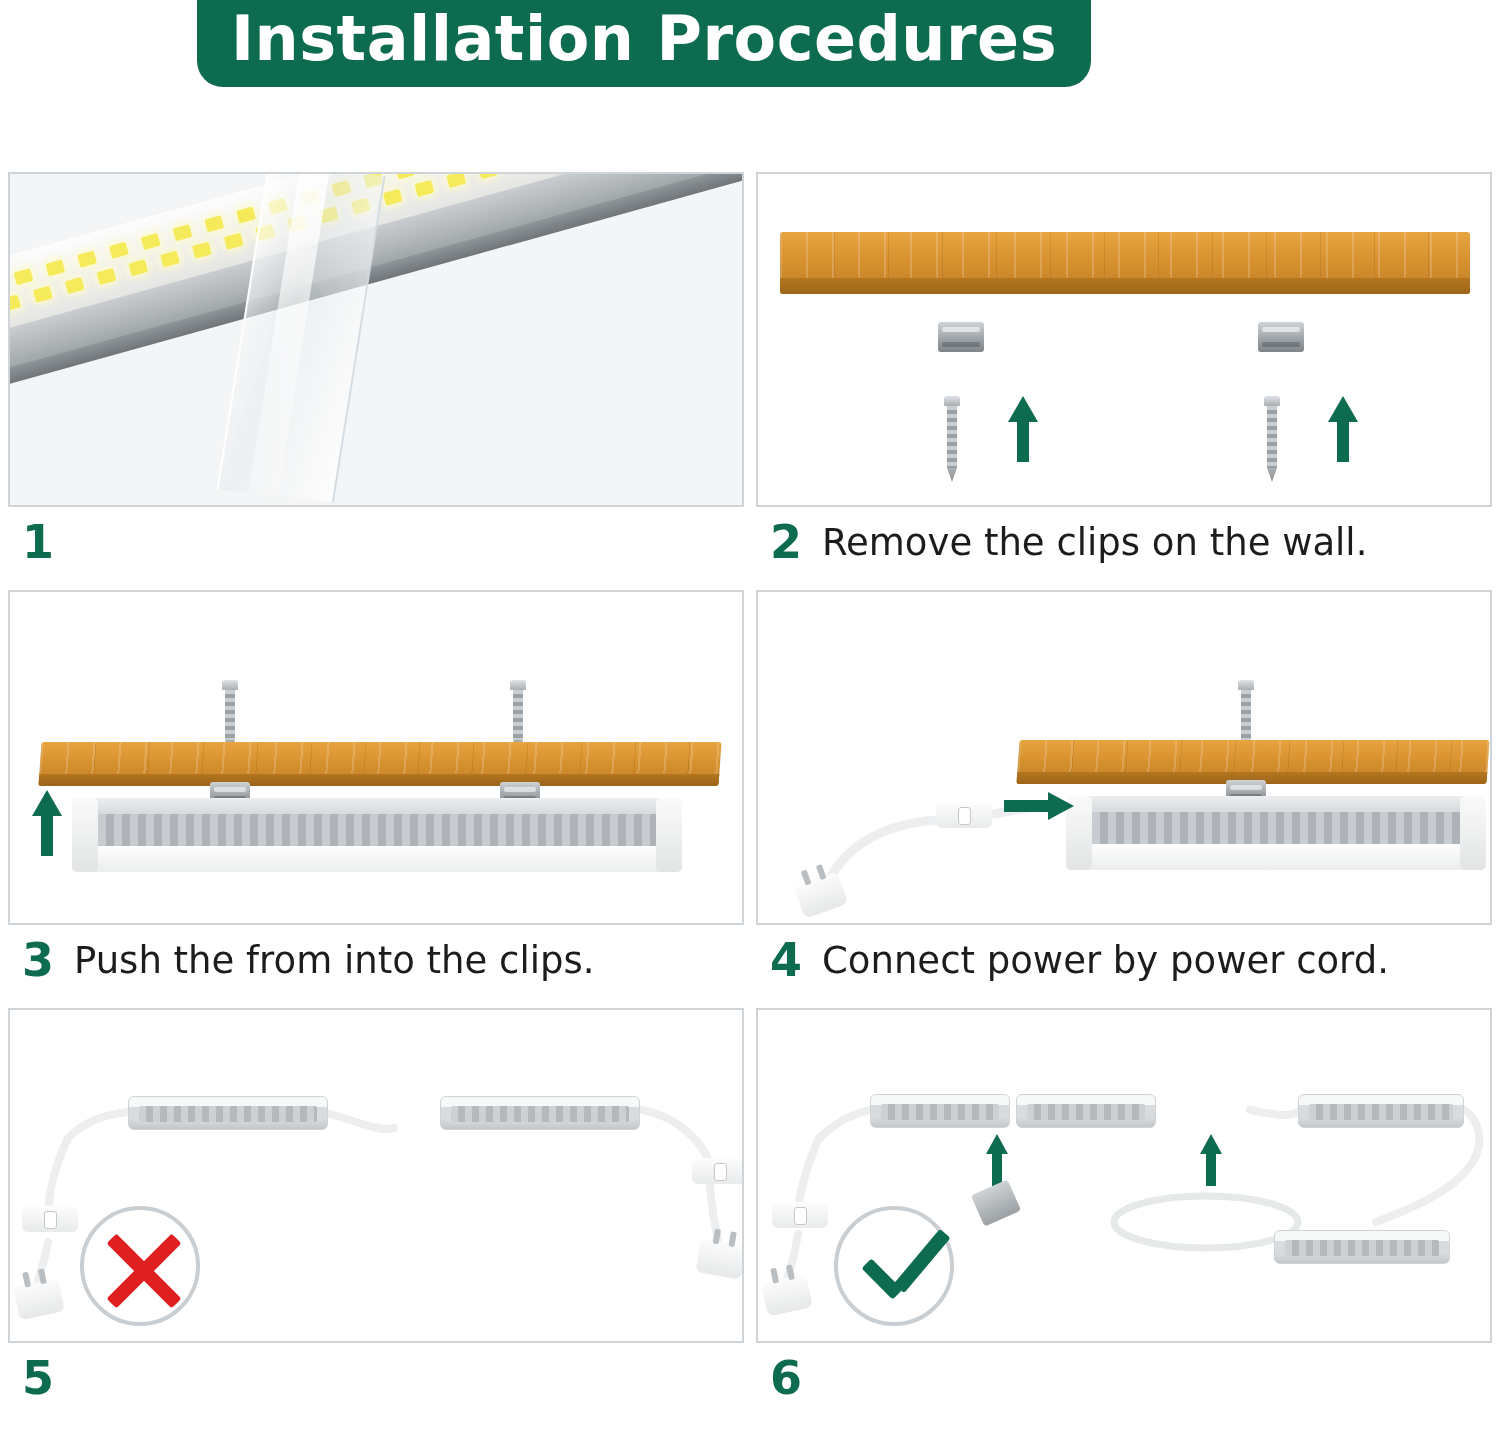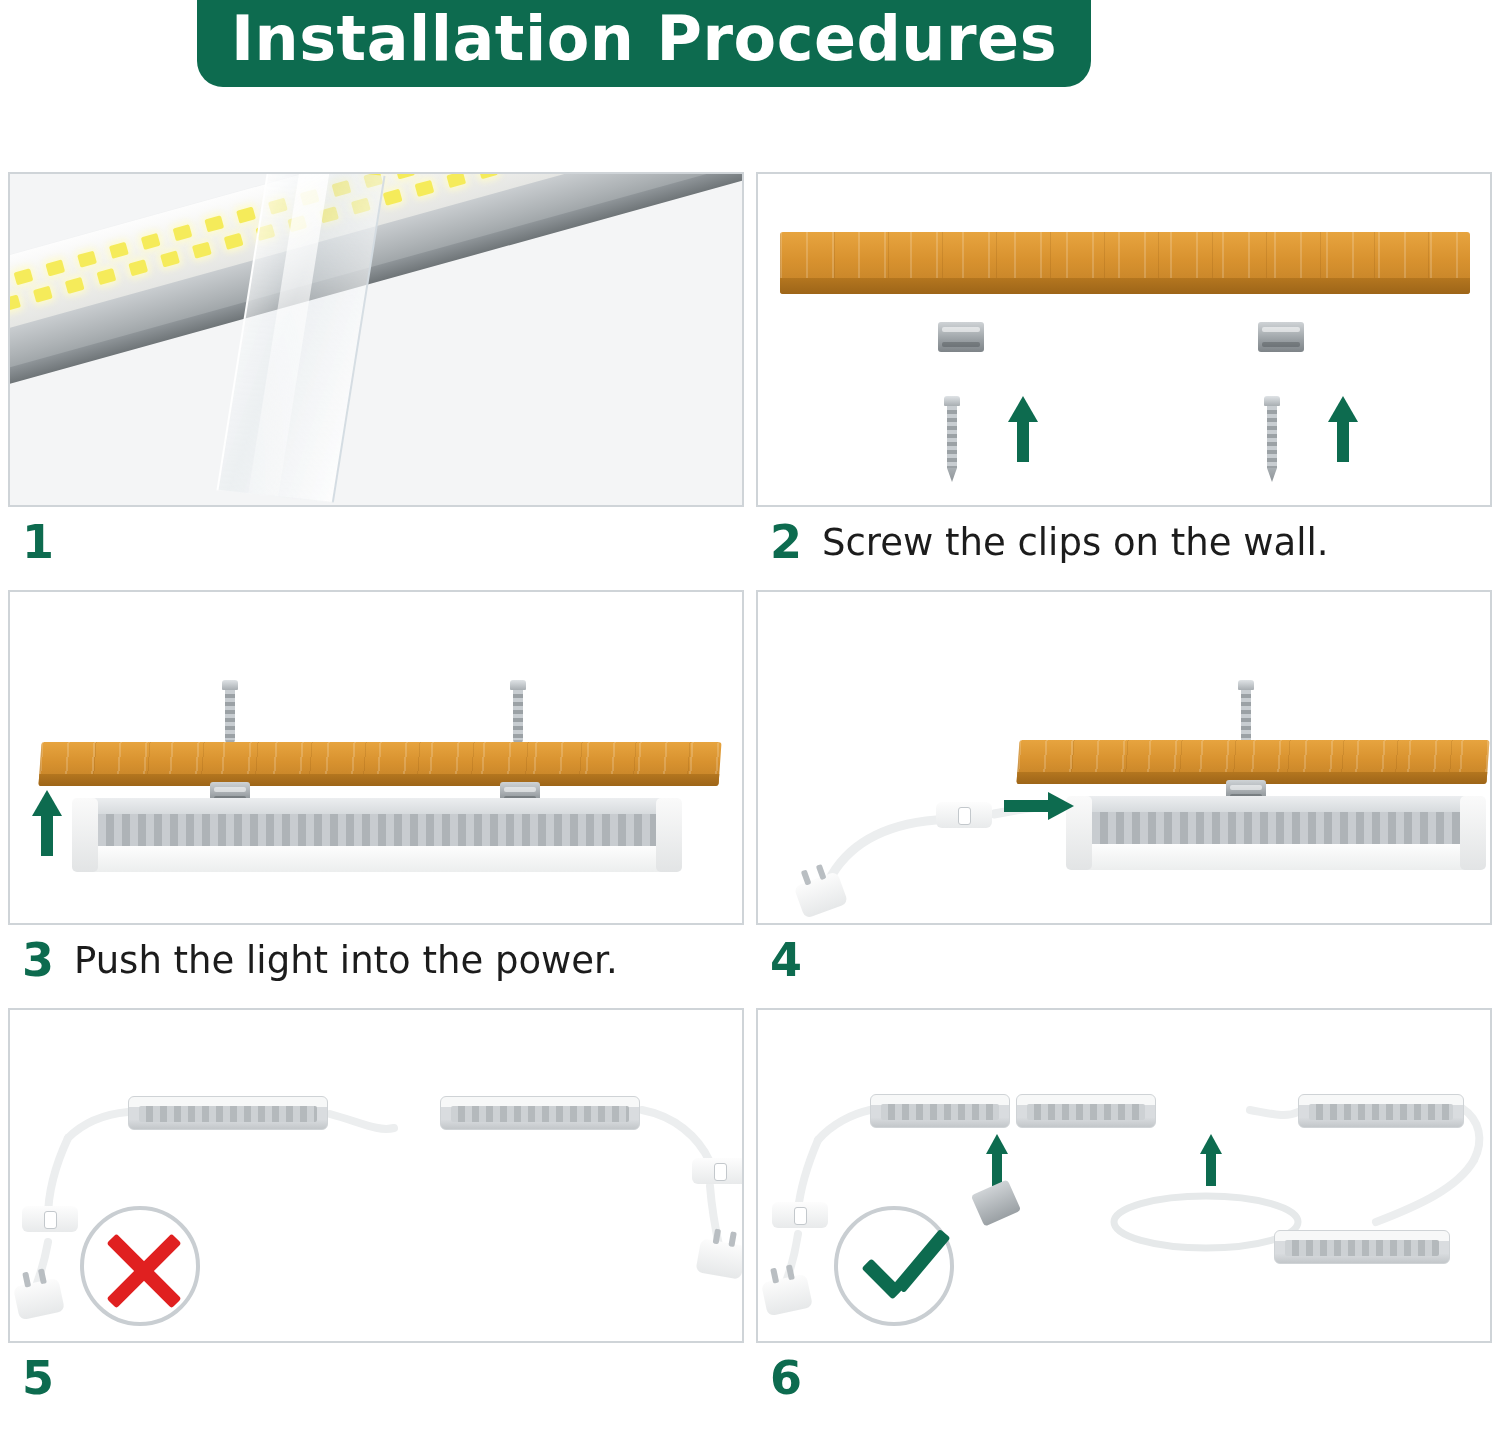--- a/index.html
+++ b/index.html
@@ -337,21 +337,21 @@
         <div class="head"></div>
           <div class="stem"></div>
       </div>
       <div class="arrow-up" style="left:570px; top:222px;">
         <div class="head"></div>
           <div class="stem"></div>
       </div>
     </div>
     <div class="caption">
       <div class="step-num">2</div>
-      <div class="caption-text">Screw the clips on the wall.</div>
+      <div class="caption-text">Remove the clips on the wall.</div>
     </div>
   </div>
 
   <div class="cell">
     <div class="panel">
       <div class="screw" style="left:212px; top:88px; height:72px;">
         <div class="head"></div>
           <div class="shaft" style="height:50px;"></div>
           <div class="tip" style="top:60px;"></div>
       </div>
@@ -377,21 +377,21 @@
         <div class="fx-cap-r"></div>
       </div>
 
       <div class="arrow-up" style="left:22px; top:198px;">
         <div class="head"></div>
           <div class="stem"></div>
       </div>
     </div>
     <div class="caption">
       <div class="step-num">3</div>
-      <div class="caption-text">Push the light into the power.</div>
+      <div class="caption-text">Push the from into the clips.</div>
     </div>
   </div>
 
   <div class="cell">
     <div class="panel">
       <div class="screw" style="left:480px; top:88px; height:72px;">
         <div class="head"></div>
           <div class="shaft" style="height:50px;"></div>
           <div class="tip" style="top:60px;"></div>
       </div>
@@ -419,20 +419,21 @@
         <div class="prong" style="left:28px;"></div>
       </div>
 
       <div class="arrow-right" style="left:246px; top:200px;">
         <div class="stem"></div>
           <div class="head"></div>
       </div>
     </div>
     <div class="caption">
       <div class="step-num">4</div>
+      <div class="caption-text">Connect power by power cord.</div>
     </div>
   </div>
 
   <div class="cell">
     <div class="panel">
       <svg width="736" height="335" viewBox="0 0 736 335" style="position:absolute;left:0;top:0">
         <path d="M58 128 C 74 112, 96 104, 118 102" stroke="#eceeef" stroke-width="8" fill="none" stroke-linecap="round"></path>
         <path d="M58 128 C 44 158, 38 186, 38 208" stroke="#eceeef" stroke-width="8" fill="none" stroke-linecap="round"></path>
         <path d="M38 232 C 34 254, 28 272, 22 286" stroke="#eceeef" stroke-width="8" fill="none" stroke-linecap="round"></path>
         <path d="M320 104 C 350 112, 368 122, 384 118" stroke="#eceeef" stroke-width="8" fill="none" stroke-linecap="round"></path>

